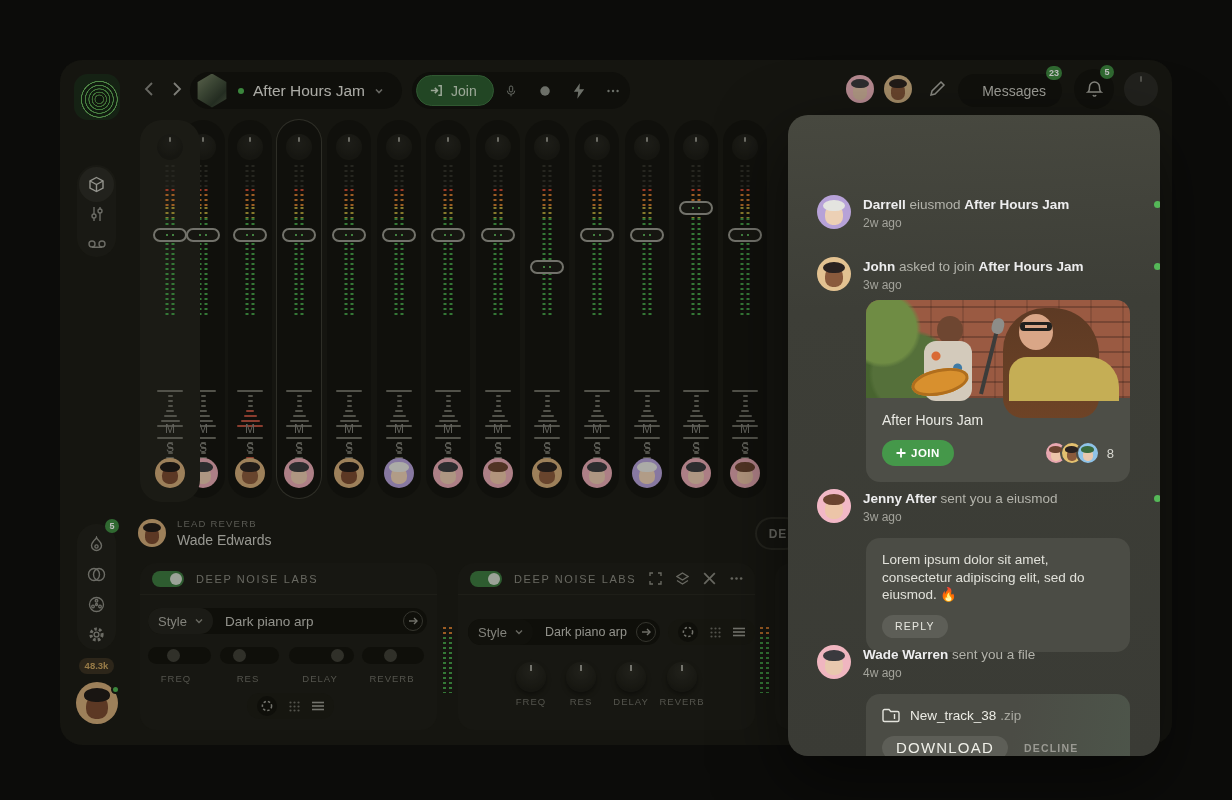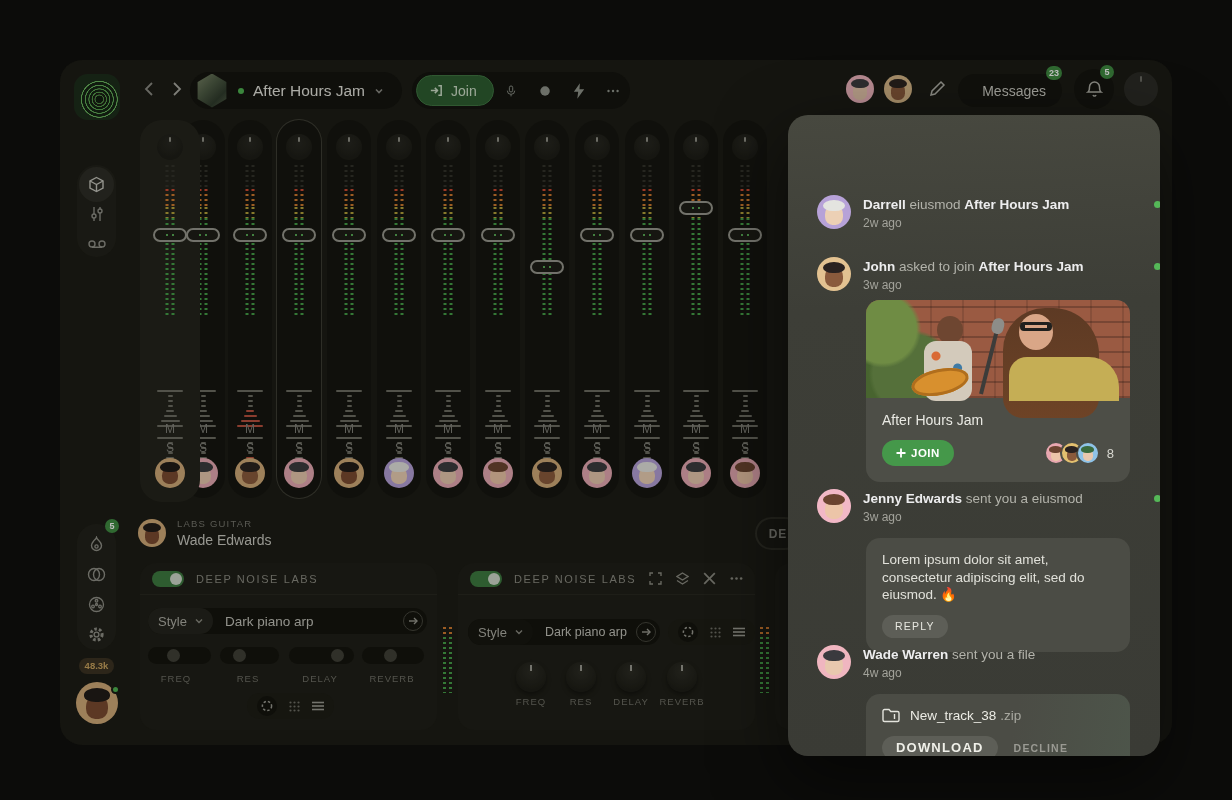--- a/index.html
+++ b/index.html
@@ -137,21 +137,21 @@
   .facepile .avatar { width:24px; height:24px; border:2px solid #4d4e47; margin-left:-8px; }
   .fp-count { color:#d8d8d1; font-size:13px; margin-left:7px; }
   .bubble { position:absolute; left:78px; width:264px; border-radius:14px; background:#4b4c45; padding:13px 16px 14px; }
   .bubble-text { color:#e1e1da; font-size:13.5px; line-height:17.5px; width:226px; }
   .reply-btn { margin-top:11px; display:inline-block; height:23px; line-height:23px; padding:0 13px; border-radius:12px; background:#5d5e57; color:#e7e7e0; font-size:10.5px; letter-spacing:1.2px; }
   .filecard { position:absolute; left:78px; width:264px; height:80px; border-radius:14px 14px 0 0; padding:14px 16px;
     background:linear-gradient(100deg,#4b4c45 55%,#4d554a 100%); }
   .filerow { display:flex; align-items:center; gap:10px; color:#ececе5; color:#ecece5; font-size:13.5px; }
   .file-ext { color:#a8a8a0; }
   .filebtns { display:flex; align-items:center; gap:16px; margin-top:13px; }
-  .dl-btn { height:24px; line-height:24px; padding:0 14px; border-radius:13px; background:#5d5e57; color:#f0f0e9; font-size:13px; letter-spacing:1.2px; font-weight:700; }
+  .dl-btn { height:24px; line-height:24px; padding:0 14px; border-radius:13px; background:#5d5e57; color:#f0f0e9; font-size:15px; letter-spacing:1.2px; font-weight:400; }
   .decl-btn { color:#9a9a93; font-size:10.5px; letter-spacing:1.2px; font-weight:700; }
   svg { display:block; }
 </style>
 </head>
 <body>
 
 <div class="stage">
   <div class="window">
 
     <div class="logo"></div>
@@ -844,21 +844,21 @@
           </div>
           <div class="ms" style="top: 302px;">M</div>
           <div class="ms" style="top: 321px;">S</div>
           <div class="avatar ch-av" style="background: rgb(231, 169, 180); --skin: #ecc5a8; --hair: #6b4430;"></div>
         </div>
       </div>
 
     <div class="trackinfo">
       <div class="avatar" style="background: rgb(210, 171, 121); --skin: #7a4a30; --hair: #1f1a18;"></div>
       <div>
-        <div class="t-role">LABS GUITAR</div>
+        <div class="t-role">LEAD REVERB</div>
         <div class="t-name">Wade Edwards</div>
       </div>
     </div>
     <div class="de-btn">DE</div>
 
     <div class="panel p1">
       <div class="p-head">
         <div class="toggle"></div>
         <div class="p-title">DEEP NOISE LABS</div>
       </div>
@@ -1044,21 +1044,21 @@
             <div class="avatar" style="background: rgb(227, 192, 111); --skin: #8a5a3c; --hair: #2a2220;"></div>
             <div class="avatar" style="background: rgb(143, 195, 232); --skin: #e8c8ae; --hair: #3a6b3e;"></div>
             <span class="fp-count">8</span>
           </div>
         </div>
       </div>
     </div>
 
     <div class="n-row" style="top:374px">
       <div class="avatar" style="background: rgb(242, 184, 198); --skin: #ecc5a8; --hair: #6b4430;"></div>
-      <div class="nline"><b>Jenny Edwards</b> <span>sent you a eiusmod</span> </div>
+      <div class="nline"><b>Jenny After</b> <span>sent you a eiusmod</span> </div>
       <div class="n-time">3w ago</div>
       <div class="n-dot"></div>
     </div>
     <div class="bubble" style="top:423px">
       <div class="bubble-text">Lorem ipsum dolor sit amet, consectetur adipiscing elit, sed do eiusmod. 🔥</div>
       <div class="reply-btn">REPLY</div>
     </div>
 
     <div class="n-row" style="top:530px">
       <div class="avatar" style="background: rgb(240, 182, 192); --skin: #e8c8ae; --hair: #3a3a3e;"></div>

